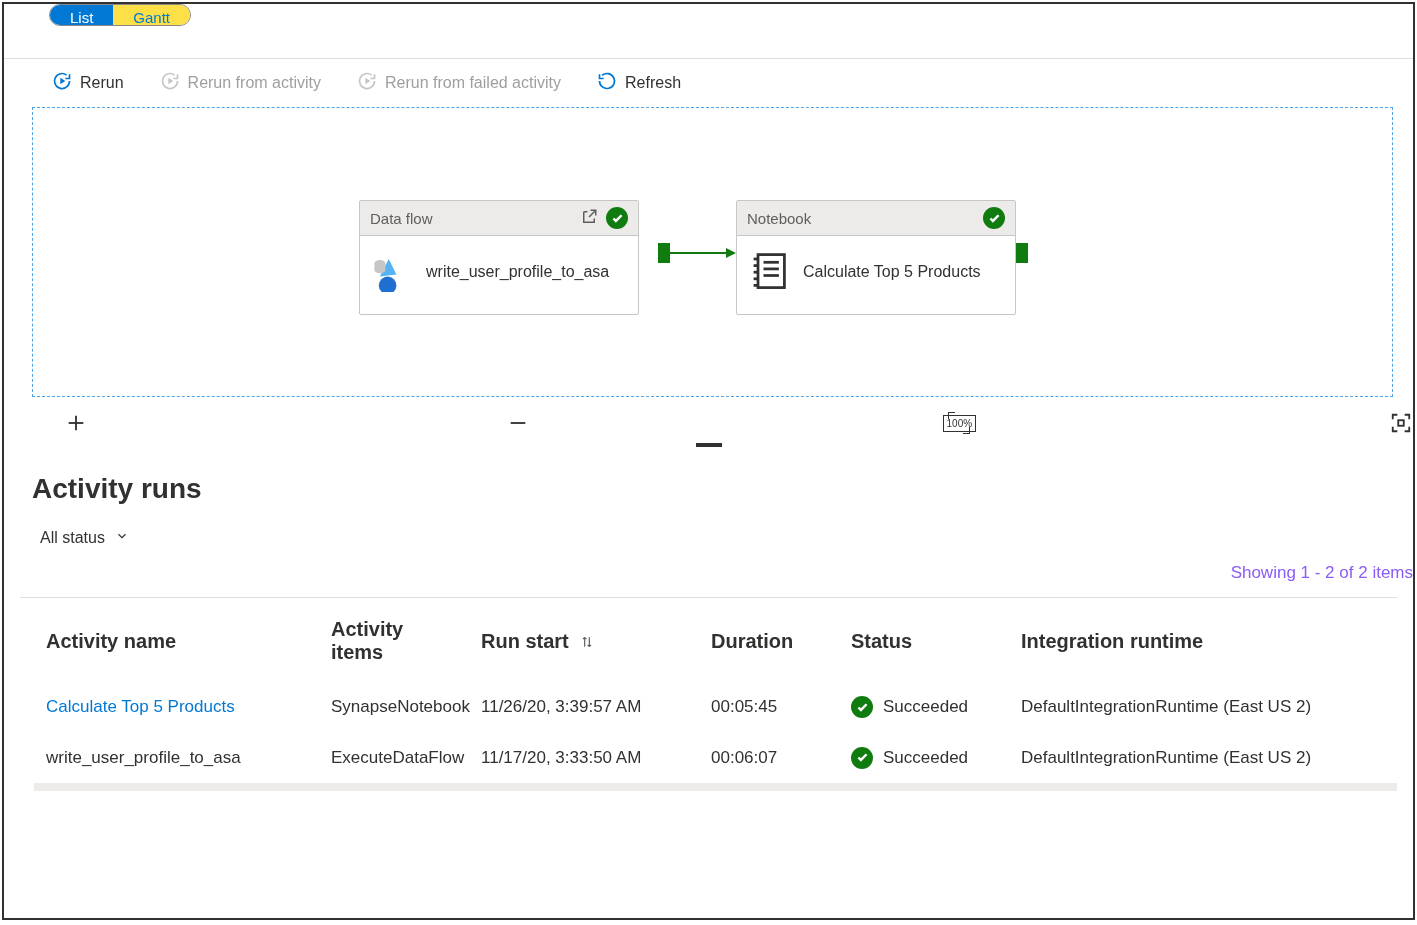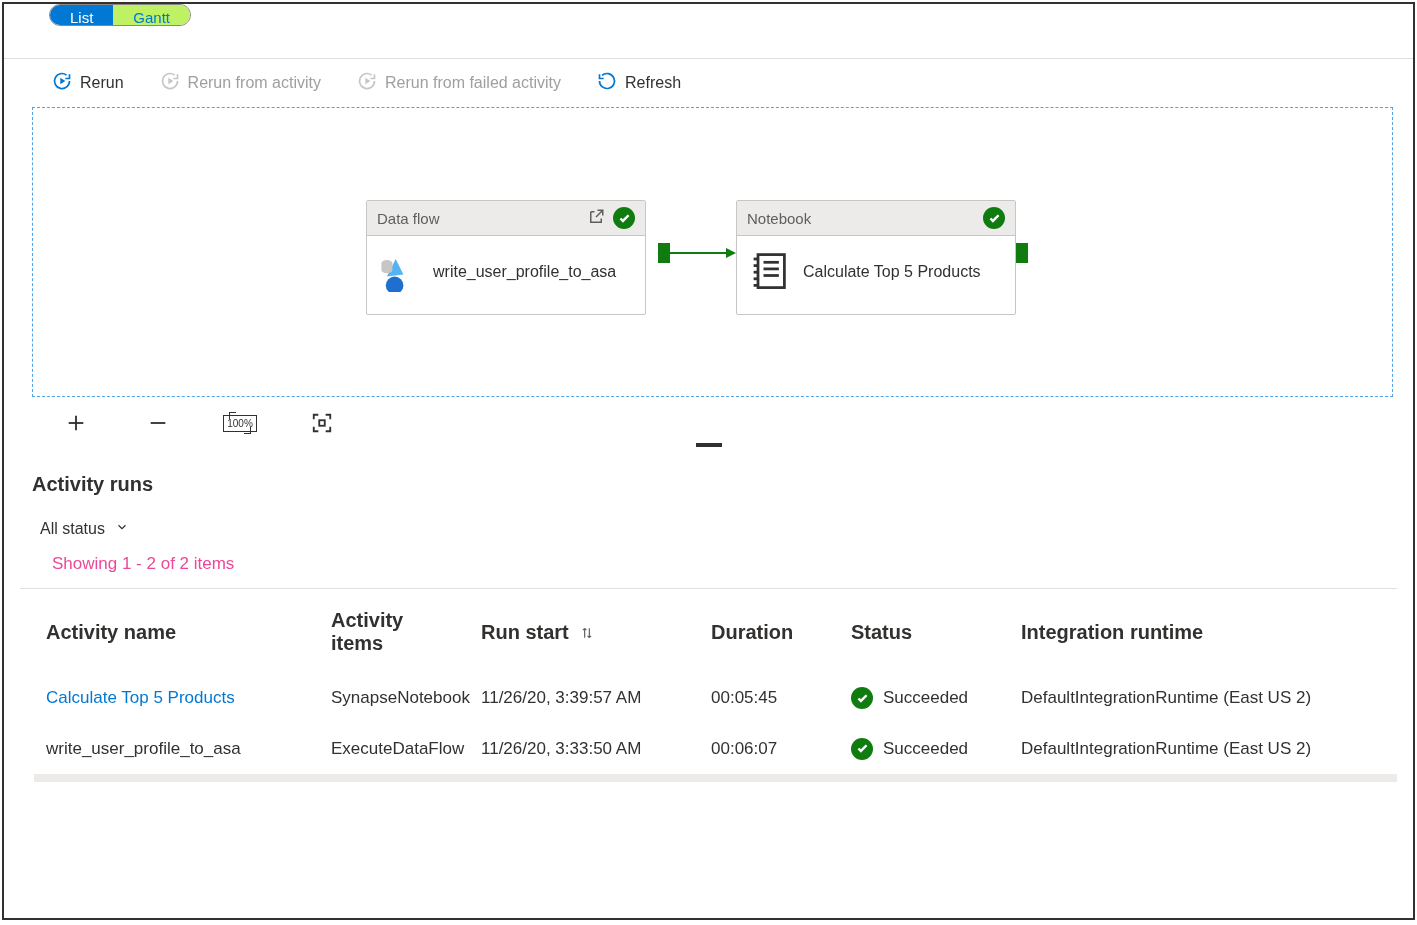--- a/index.html
+++ b/index.html
@@ -26,21 +26,21 @@
     display: inline-flex;
     border: 1px solid #8a8886;
     border-radius: 20px;
     overflow: hidden;
     margin-left: 45px;
     margin-bottom: 28px;
     height: 22px;
   }
   .view-toggle button {
     border: none;
-    background: #bef264;
+    background: #fde047;
     padding: 4px 20px;
     font-size: 15px;
     cursor: pointer;
     color: #0078d4;
     font-family: inherit;
   }
   .view-toggle button.active {
     background: #0078d4;
     color: #fff;
   }
@@ -126,20 +126,21 @@
     border-bottom: 5px solid transparent;
     border-left: 10px solid #107c10;
   }
 
   .canvas-controls {
     display: flex;
     gap: 58px;
     padding: 14px 0 6px 60px;
     align-items: center;
     color: #323130;
+    justify-content: space-between;
   }
   .canvas-controls .ctrl {
     width: 24px; height: 24px;
     display: inline-flex; align-items: center; justify-content: center;
     cursor: pointer;
   }
   .canvas-controls svg { width: 22px; height: 22px; }
   .zoom-label {
     font-size: 10px;
     border: 1.5px solid #323130;
@@ -152,21 +153,21 @@
   }
   .zoom-corners::before { top:0; left:0; border-right:none; border-bottom:none; }
   .zoom-corners::after { bottom:0; right:0; border-left:none; border-top:none; }
 
   .resize-handle {
     width: 26px; height: 4px; background: #323130;
     margin: 2px auto 8px auto;
   }
 
   .section-title {
-    font-size: 20px; font-weight: 600;
+    font-size: 28px; font-weight: 600;
     padding: 18px 0 6px 28px;
   }
   .runid-row {
     display: inline-flex;
     align-items: center;
     gap: 10px;
     margin-left: 20px;
     border: 3px solid #e03e3e;
     padding: 10px 28px 10px 8px;
     font-size: 16px;
@@ -175,22 +176,23 @@
 
   .filter-row {
     padding: 18px 0 6px 36px;
     font-size: 16px;
   }
   .filter-row .dropdown {
     display: inline-flex; align-items: center; gap: 10px; cursor: pointer;
   }
   .showing {
     padding: 10px 0 10px 48px;
-    color: #ec4899;
+    color: #8b5cf6;
     font-size: 17px;
+    text-align: right;
   }
   .divider2 { border-top: 1px solid #e1dfdd; margin: 4px 16px 0 16px; }
 
   table.activity-table {
     width: calc(100% - 48px);
     margin-left: 32px;
     border-collapse: collapse;
     table-layout: fixed;
   }
   table.activity-table th {
@@ -266,21 +268,21 @@
         <svg viewBox="0 0 24 24" fill="none" stroke="#0078d4" stroke-width="2">
             <path d="M3 12a9 9 0 1 0 3-6.7M3 4v5h5"></path>
           </svg>
       </span>
       <span>Refresh</span>
     </span>
   </div>
 
   <div class="canvas-wrap">
 
-    <div class="activity-box" style="left:333px; top:92px;">
+    <div class="activity-box" style="left:326px; top:92px;">
       <div class="activity-header">
         <span>Data flow</span>
         <span class="spacer"></span>
         <span class="open-icon">
           <svg viewBox="0 0 24 24" fill="none" stroke="#605e5c" stroke-width="2">
               <path d="M14 3h7v7M21 3l-9 9M5 5h5M5 5v14h14v-5"></path>
             </svg>
         </span>
         <span class="status-circle">
           <svg viewBox="0 0 16 16" fill="none" stroke="#fff" stroke-width="3">
@@ -414,21 +416,21 @@
                   <path d="M3 8l3 3 7-7"></path>
                 </svg>
               </span>
               <span>Succeeded</span>
             </span></td>
           <td>DefaultIntegrationRuntime (East US 2)</td>
         </tr>
         <tr>
           <td class="">write_user_profile_to_asa</td>
           <td>ExecuteDataFlow</td>
-          <td>11/26/20, 3:33:50 AM</td>
+          <td>11/17/20, 3:33:50 AM</td>
           <td>00:06:07</td>
           <td><span class="status-cell">
               <span class="status-circle">
                 <svg viewBox="0 0 16 16" fill="none" stroke="#fff" stroke-width="3">
                   <path d="M3 8l3 3 7-7"></path>
                 </svg>
               </span>
               <span>Succeeded</span>
             </span></td>
           <td>DefaultIntegrationRuntime (East US 2)</td>

